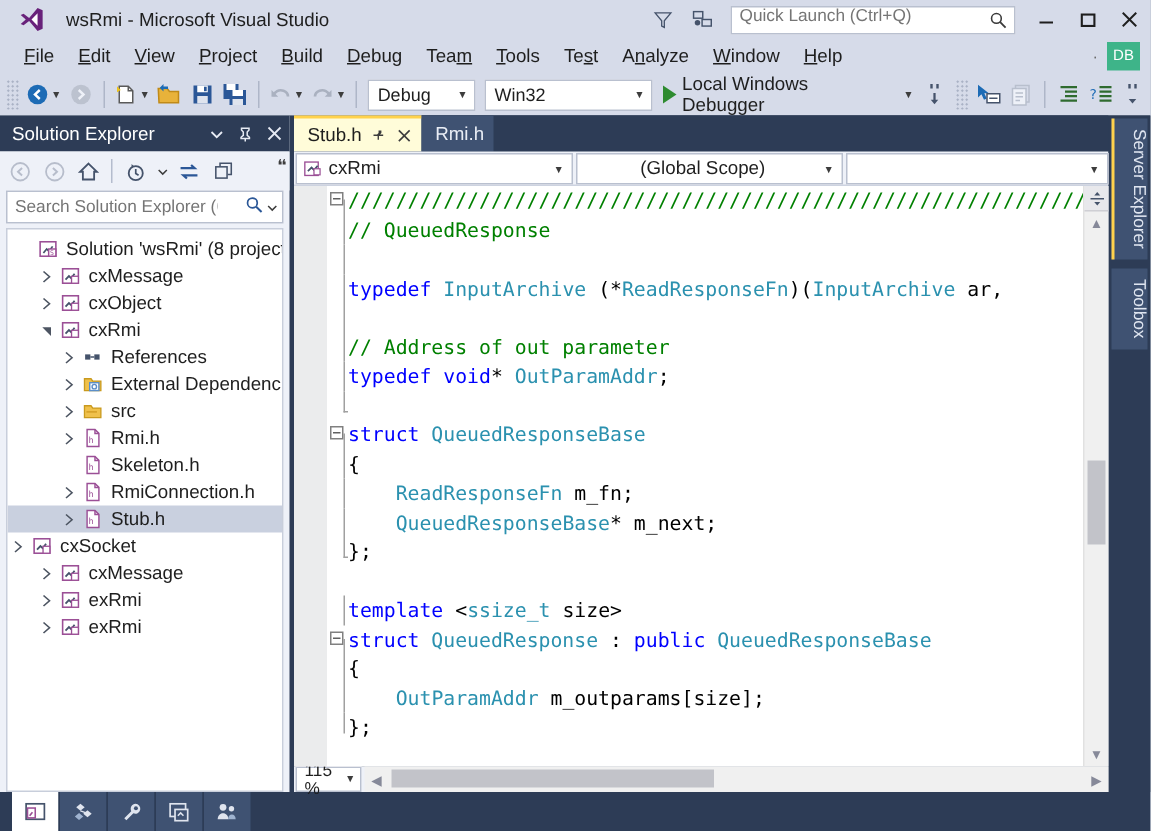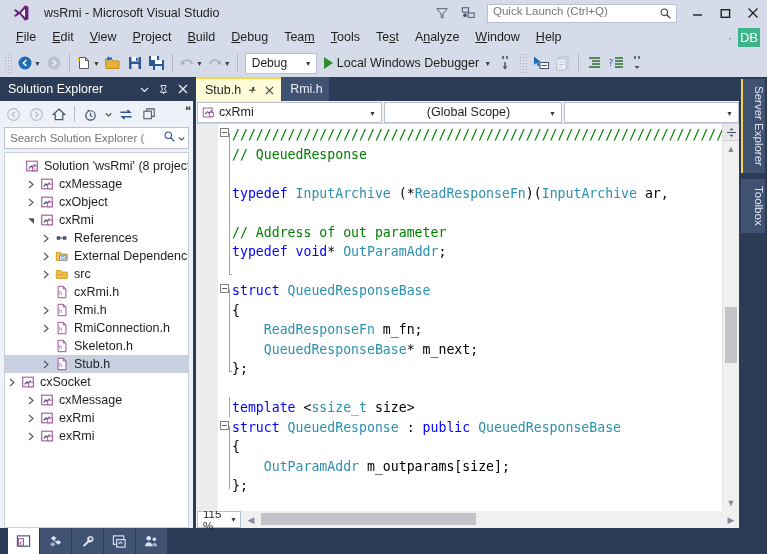--- a/index.html
+++ b/index.html
@@ -75,21 +75,21 @@
     white-space: nowrap;
   }
   .menu-item u { text-decoration: underline; }
   .menu-right {
     position: absolute; right: 4px; top: 0;
     height: 23px; display: flex; align-items: center; gap: 6px;
   }
   .db-badge {
     width: 22px; height: 19px;
     background: #3eb489; color: #fff;
-    font-size: 13px; display: flex;
+    font-size: 10px; display: flex;
     align-items: center; justify-content: center;
     margin-right: 3px;
   }
   .dot-sep { color: #6a6a6a; font-size: 11px; }
 
   
   .toolbar {
     height: 28px; flex: 0 0 28px;
     background: #d6dbe9;
     display: flex; align-items: center;
@@ -547,20 +547,24 @@
     <div class="tbtn">
       <svg width="16" height="16" viewBox="0 0 16 16">
           <path d="M13 9c-1-3-4-4.5-7-3.5C4 6.2 3 7.7 3 9.3" fill="none" stroke="#aab1c0" stroke-width="1.8"></path>
           <path d="M14 5v4.5H9.5z" fill="#aab1c0"></path>
         </svg>
       <span class="caret">▼</span>
     </div>
     <div class="tsep"></div>
     <div class="combo" style="width:72px">
       <span>Debug</span>
+      <span class="cb-arrow">▼</span>
+    </div>
+    <div class="combo" style="width:112px">
+      <span>Win32</span>
       <span class="cb-arrow">▼</span>
     </div>
     <div class="run-btn">
       <span class="play-tri"></span>
       <span>Local Windows Debugger</span>
       <span class="caret">▼</span>
     </div>
     <div class="tbtn">
       <svg width="10" height="18" viewBox="0 0 10 18">
         <line x1="2" y1="2" x2="2" y2="5" stroke="#45536b" stroke-width="1.6"></line>
@@ -797,70 +801,59 @@
             </span>
             <span class="ticon">
               <svg width="14" height="14" viewBox="0 0 16 16">
                 <path d="M1.5 4h5l1.3 1.8h6.2V13h-12.5z" fill="#f0c14b" stroke="#c99a1e" stroke-width="1"></path>
                 <path d="M3 8h8v1.4H3z" fill="#d8a32a"></path>
               </svg>
             </span>
             <span class="tlabel">src</span>
           </div>
           <div class="trow" style="padding-left: 34px;">
-            <span class="tarrow"></span>
+            <span class="tarrow">
+              <svg width="8" height="9" viewBox="0 0 8 9">
+                <path d="M2 1 6 4.5 2 8" fill="none" stroke="#4d5562" stroke-width="1.1"></path>
+              </svg>
+            </span>
             <span class="ticon">
               <svg width="14" height="14" viewBox="0 0 16 16">
                 <path d="M3.5 1.5h6l3 3v10h-9z" fill="#fff" stroke="#9b4f96" stroke-width="1.1"></path>
                 <path d="M9.5 1.5v3h3" fill="none" stroke="#9b4f96" stroke-width="1.1"></path>
                 <text x="4.6" y="11.5" font-size="6.5" fill="#9b4f96" font-family="monospace">h</text>
               </svg>
             </span>
-            <span class="tlabel">cxRmi.h</span>
+            <span class="tlabel">Rmi.h</span>
           </div>
           <div class="trow" style="padding-left: 34px;">
-            <span class="tarrow">
-              <svg width="8" height="9" viewBox="0 0 8 9">
-                <path d="M2 1 6 4.5 2 8" fill="none" stroke="#4d5562" stroke-width="1.1"></path>
-              </svg>
-            </span>
+            <span class="tarrow"></span>
             <span class="ticon">
               <svg width="14" height="14" viewBox="0 0 16 16">
                 <path d="M3.5 1.5h6l3 3v10h-9z" fill="#fff" stroke="#9b4f96" stroke-width="1.1"></path>
                 <path d="M9.5 1.5v3h3" fill="none" stroke="#9b4f96" stroke-width="1.1"></path>
                 <text x="4.6" y="11.5" font-size="6.5" fill="#9b4f96" font-family="monospace">h</text>
               </svg>
             </span>
-            <span class="tlabel">Rmi.h</span>
+            <span class="tlabel">Skeleton.h</span>
           </div>
           <div class="trow" style="padding-left: 34px;">
             <span class="tarrow">
               <svg width="8" height="9" viewBox="0 0 8 9">
                 <path d="M2 1 6 4.5 2 8" fill="none" stroke="#4d5562" stroke-width="1.1"></path>
               </svg>
             </span>
             <span class="ticon">
               <svg width="14" height="14" viewBox="0 0 16 16">
                 <path d="M3.5 1.5h6l3 3v10h-9z" fill="#fff" stroke="#9b4f96" stroke-width="1.1"></path>
                 <path d="M9.5 1.5v3h3" fill="none" stroke="#9b4f96" stroke-width="1.1"></path>
                 <text x="4.6" y="11.5" font-size="6.5" fill="#9b4f96" font-family="monospace">h</text>
               </svg>
             </span>
             <span class="tlabel">RmiConnection.h</span>
-          </div>
-          <div class="trow" style="padding-left: 34px;">
-            <span class="tarrow"></span>
-            <span class="ticon">
-              <svg width="14" height="14" viewBox="0 0 16 16">
-                <path d="M3.5 1.5h6l3 3v10h-9z" fill="#fff" stroke="#9b4f96" stroke-width="1.1"></path>
-                <path d="M9.5 1.5v3h3" fill="none" stroke="#9b4f96" stroke-width="1.1"></path>
-                <text x="4.6" y="11.5" font-size="6.5" fill="#9b4f96" font-family="monospace">h</text>
-              </svg>
-            </span>
-            <span class="tlabel">Skeleton.h</span>
           </div>
           <div class="trow sel" style="padding-left: 34px;">
             <span class="tarrow">
               <svg width="8" height="9" viewBox="0 0 8 9">
                 <path d="M2 1 6 4.5 2 8" fill="none" stroke="#4d5562" stroke-width="1.1"></path>
               </svg>
             </span>
             <span class="ticon">
               <svg width="14" height="14" viewBox="0 0 16 16">
                 <path d="M3.5 1.5h6l3 3v10h-9z" fill="#fff" stroke="#9b4f96" stroke-width="1.1"></path>

